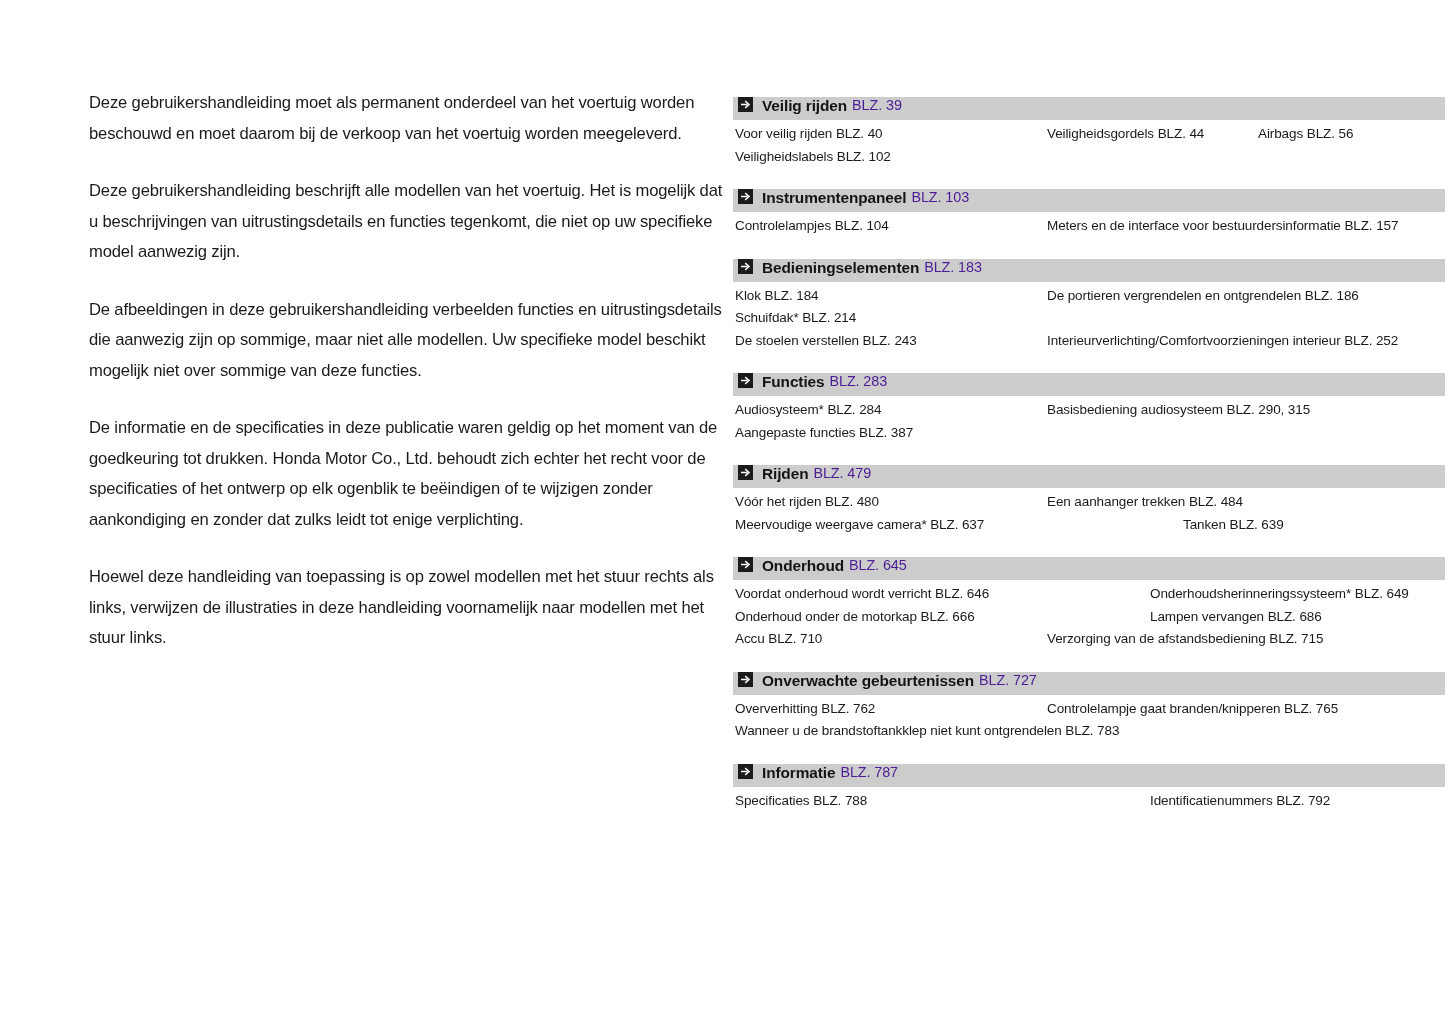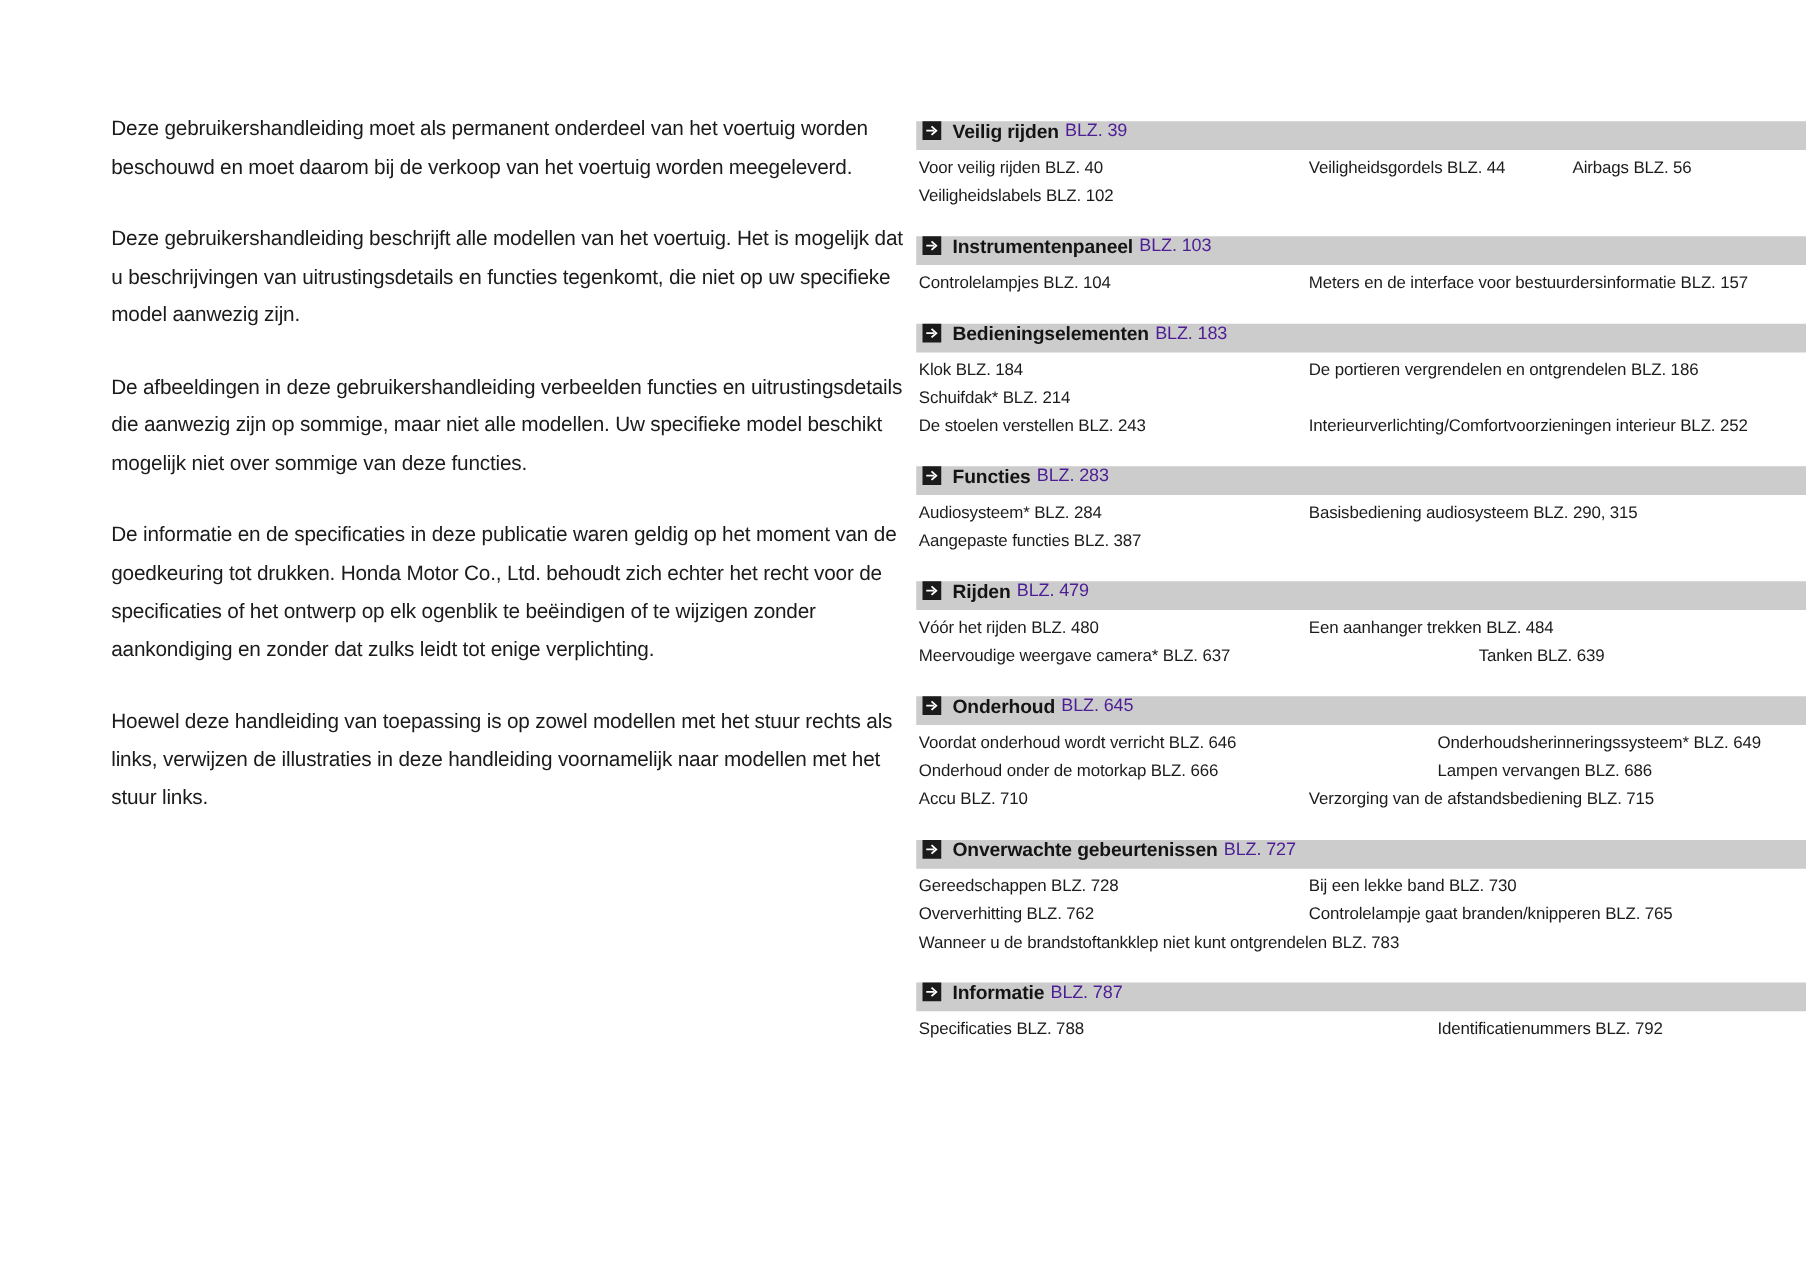--- a/index.html
+++ b/index.html
@@ -244,24 +244,20 @@
         <span class="arrow-icon">
           <svg width="15" height="15" viewBox="0 0 15 15">
             <path d="M3 7.5 H9.3 M7.2 4.1 L11 7.5 L7.2 10.9" stroke="#ffffff" stroke-width="1.5" fill="none"></path>
           </svg>
         </span>
         <span class="section-title">Onverwachte gebeurtenissen</span>
         <span class="section-page">BLZ. 727</span>
       </div>
       <div class="section-items">
         <div class="item-row">
-          <span class="item" style="left: 2px;">Gereedschappen BLZ. 728</span>
-          <span class="item" style="left: 314px;">Bij een lekke band BLZ. 730</span>
-        </div>
-        <div class="item-row">
           <span class="item" style="left: 2px;">Oververhitting BLZ. 762</span>
           <span class="item" style="left: 314px;">Controlelampje gaat branden/knipperen BLZ. 765</span>
         </div>
         <div class="item-row">
           <span class="item" style="left: 2px;">Wanneer u de brandstoftankklep niet kunt ontgrendelen BLZ. 783</span>
         </div>
       </div>
       <div style="height: 21px;"></div>
     </div>
     <div class="toc-section">

